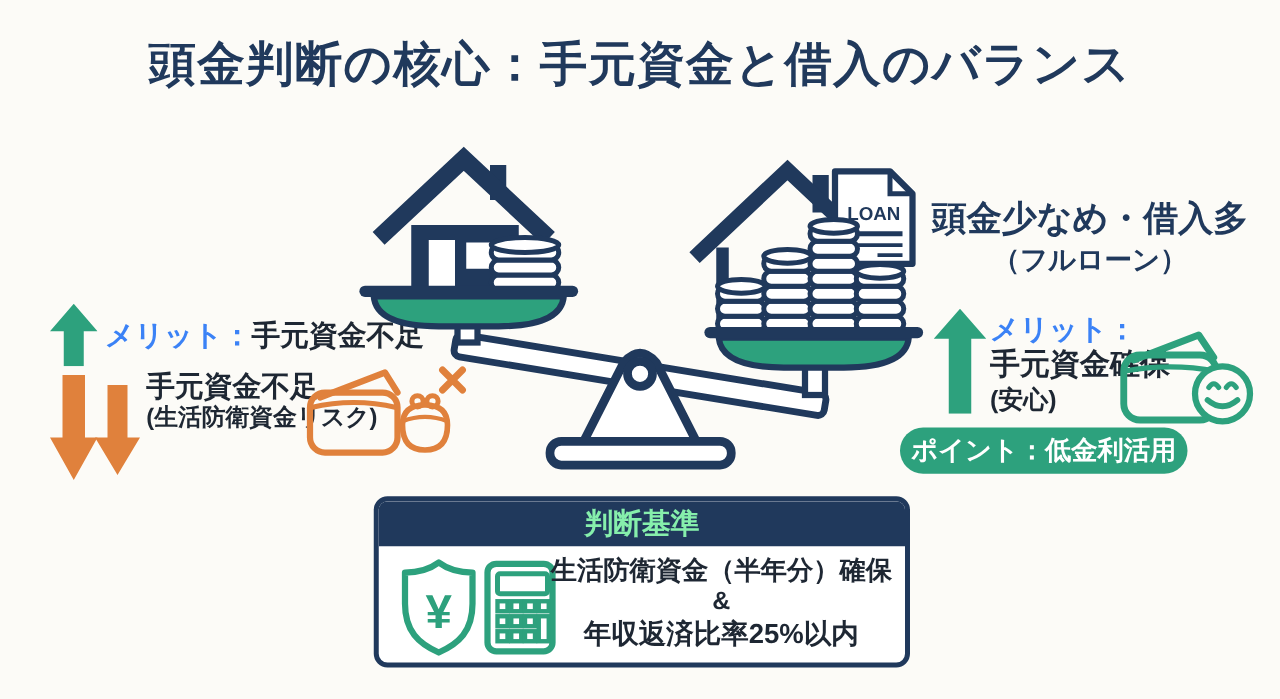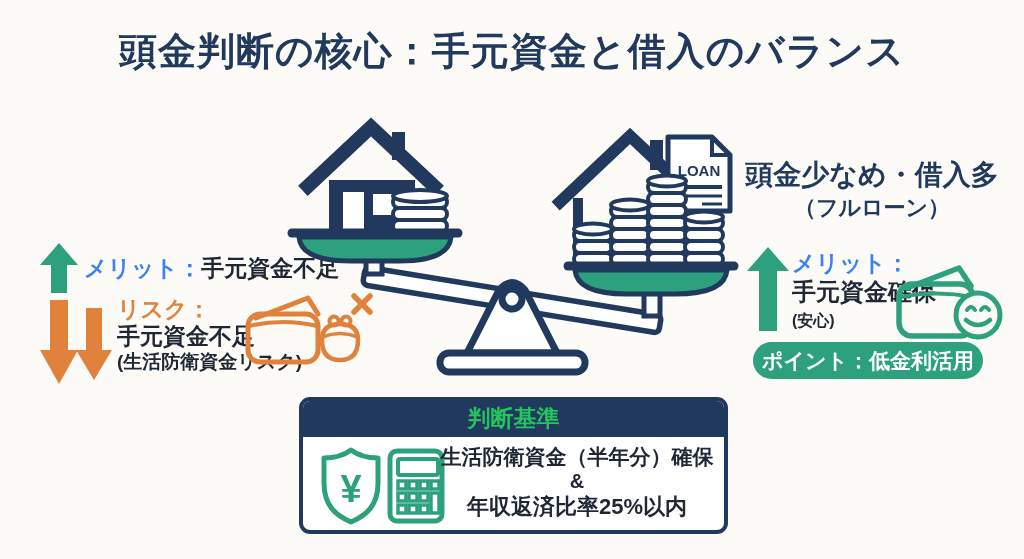--- a/index.html
+++ b/index.html
@@ -25,35 +25,35 @@
   .right-label { left:718px; top:158px; width:308px; font-size:28px; line-height:33px; }
   .right-sublabel { font-size:22px; font-weight:800; color:#20395c; }
   .merit-left { left:84px; top:253px; font-size:23px; font-weight:800; white-space:nowrap; }
   .risk-text { left:117px; top:296px; font-weight:800; }
   .risk-text .r1 { font-size:23px; line-height:27px; }
   .risk-text .r2 { font-size:23px; line-height:27px; }
   .risk-text .r3 { font-size:19px; line-height:24px; }
   .merit-right { left:792px; top:249px; font-weight:800; }
   .merit-right .m1 { font-size:23px; line-height:28px; }
   .merit-right .m2 { font-size:24px; line-height:29px; }
-  .merit-right .m3 { font-size:16px; line-height:29px; }
+  .merit-right .m3 { font-size:20px; line-height:29px; }
   .point-pill {
-    left:753px; top:342px; width:230px; height:37px;
+    left:720px; top:342px; width:230px; height:37px;
     background:#2da17d; border-radius:19px;
     color:#ffffff; font-size:21px; font-weight:800;
     text-align:center; line-height:37px; white-space:nowrap;
   }
   .criteria-box {
     left:299px; top:397px; width:429px; height:137px;
     background:#ffffff; border:4px solid #20395c; border-radius:11px;
     overflow:hidden;
   }
   .criteria-header {
     width:100%; height:36px; background:#20395c;
-    color:#22c55e; font-size:23px; font-weight:800;
+    color:#86efac; font-size:23px; font-weight:800;
     text-align:center; line-height:35px;
   }
   .criteria-text {
     position:absolute; left:126px; top:42px; width:296px;
     text-align:center; color:#1e2733; font-weight:800;
   }
   .criteria-text .c1 { font-size:21px; line-height:27px; }
   .criteria-text .camp { font-size:20px; line-height:23px; }
   .criteria-text .c2 { font-size:22px; line-height:28px; }
   svg { display:block; }
@@ -73,21 +73,20 @@
   <div class="abs merit-left">
     <span class="green-t">メリット：</span><span class="dark-t">手元資金不足</span>
   </div>
 
   <svg class="abs" style="left:40px; top:300px;" width="74" height="88" viewBox="0 0 74 88">
     <path d="M10,0 L28,0 L28,50 L38,50 L19,84 L0,50 L10,50 Z" fill="#e0813c"></path>
     <path d="M46,8 L62,8 L62,50 L72,50 L54,80 L36,50 L46,50 Z" fill="#e0813c"></path>
   </svg>
 
   <div class="abs risk-text">
-    <div class="r1 orange-t">リスク：</div>
     <div class="r2 dark-t">手元資金不足</div>
     <div class="r3 dark-t">(生活防衛資金リスク)</div>
   </div>
 
   <svg class="abs" style="left:244px; top:292px;" width="130" height="76" viewBox="0 0 130 76">
     <g>
       <path d="M12,26 L64,6 L74,22" fill="none" stroke="#e0813c" stroke-width="5" stroke-linejoin="round" stroke-linecap="round"></path>
       <rect x="4" y="22" width="70" height="48" rx="12" fill="none" stroke="#e0813c" stroke-width="5"></rect>
       <path d="M5,34 Q39,26 73,34" fill="none" stroke="#e0813c" stroke-width="4"></path>
     </g>

